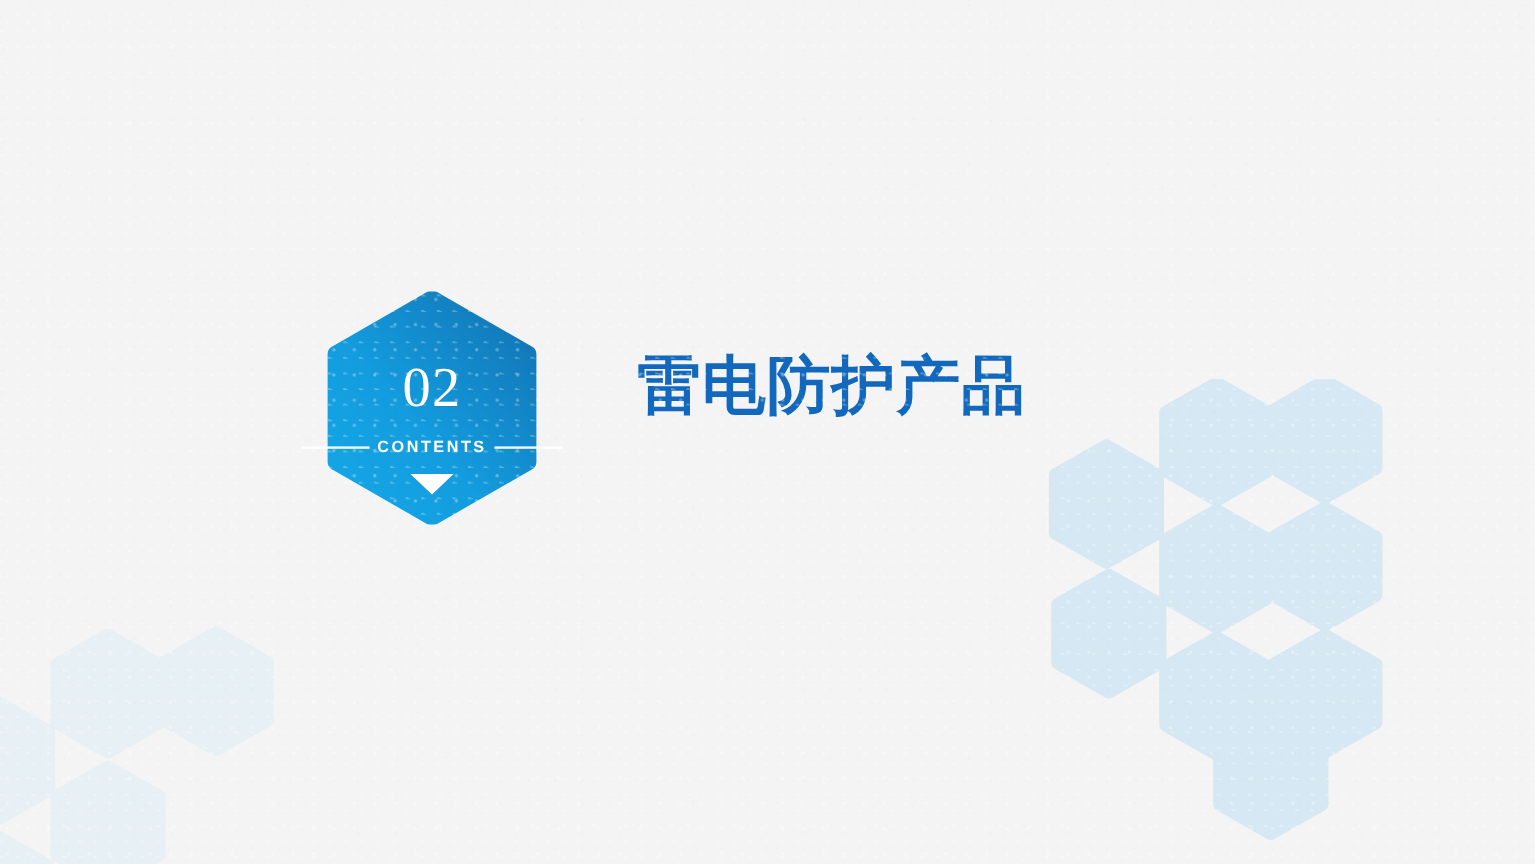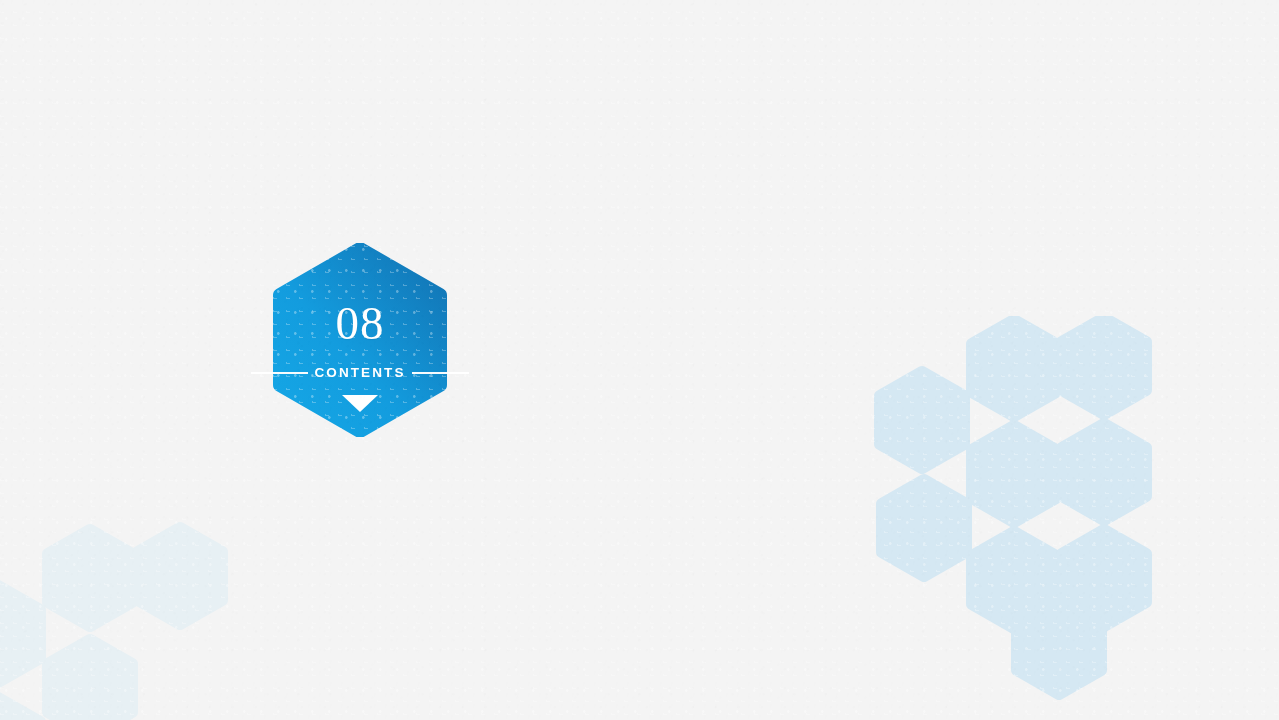--- a/index.html
+++ b/index.html
@@ -161,28 +161,29 @@
         <linearGradient id="badgeGrad" x1="0%" y1="100%" x2="100%" y2="0%">
           <stop offset="0%" stop-color="#15a7e6"></stop>
           <stop offset="42%" stop-color="#139cde"></stop>
           <stop offset="100%" stop-color="#1272b2"></stop>
         </linearGradient>
       </defs>
       <path d="M93,6 L173,52 L173,142 L93,188 L13,142 L13,52 Z" fill="url(#badgeGrad)" stroke="url(#badgeGrad)" stroke-width="14" stroke-linejoin="round"></path>
     </svg>
 
     <div id="badge-content">
-      <div id="badge-number">08</div>
+      <div id="badge-number">02</div>
 
       <div id="badge-contents-row">
         <span class="badge-rule"></span>
         <span id="badge-contents-label">CONTENTS</span>
         <span class="badge-rule"></span>
       </div>
 
       <div id="badge-caret"></div>
     </div>
   </div>
 
+  <div id="slide-title">雷电防护产品</div>
 
   <div id="texture"></div>
 
 </div>
 
 </body></html>

